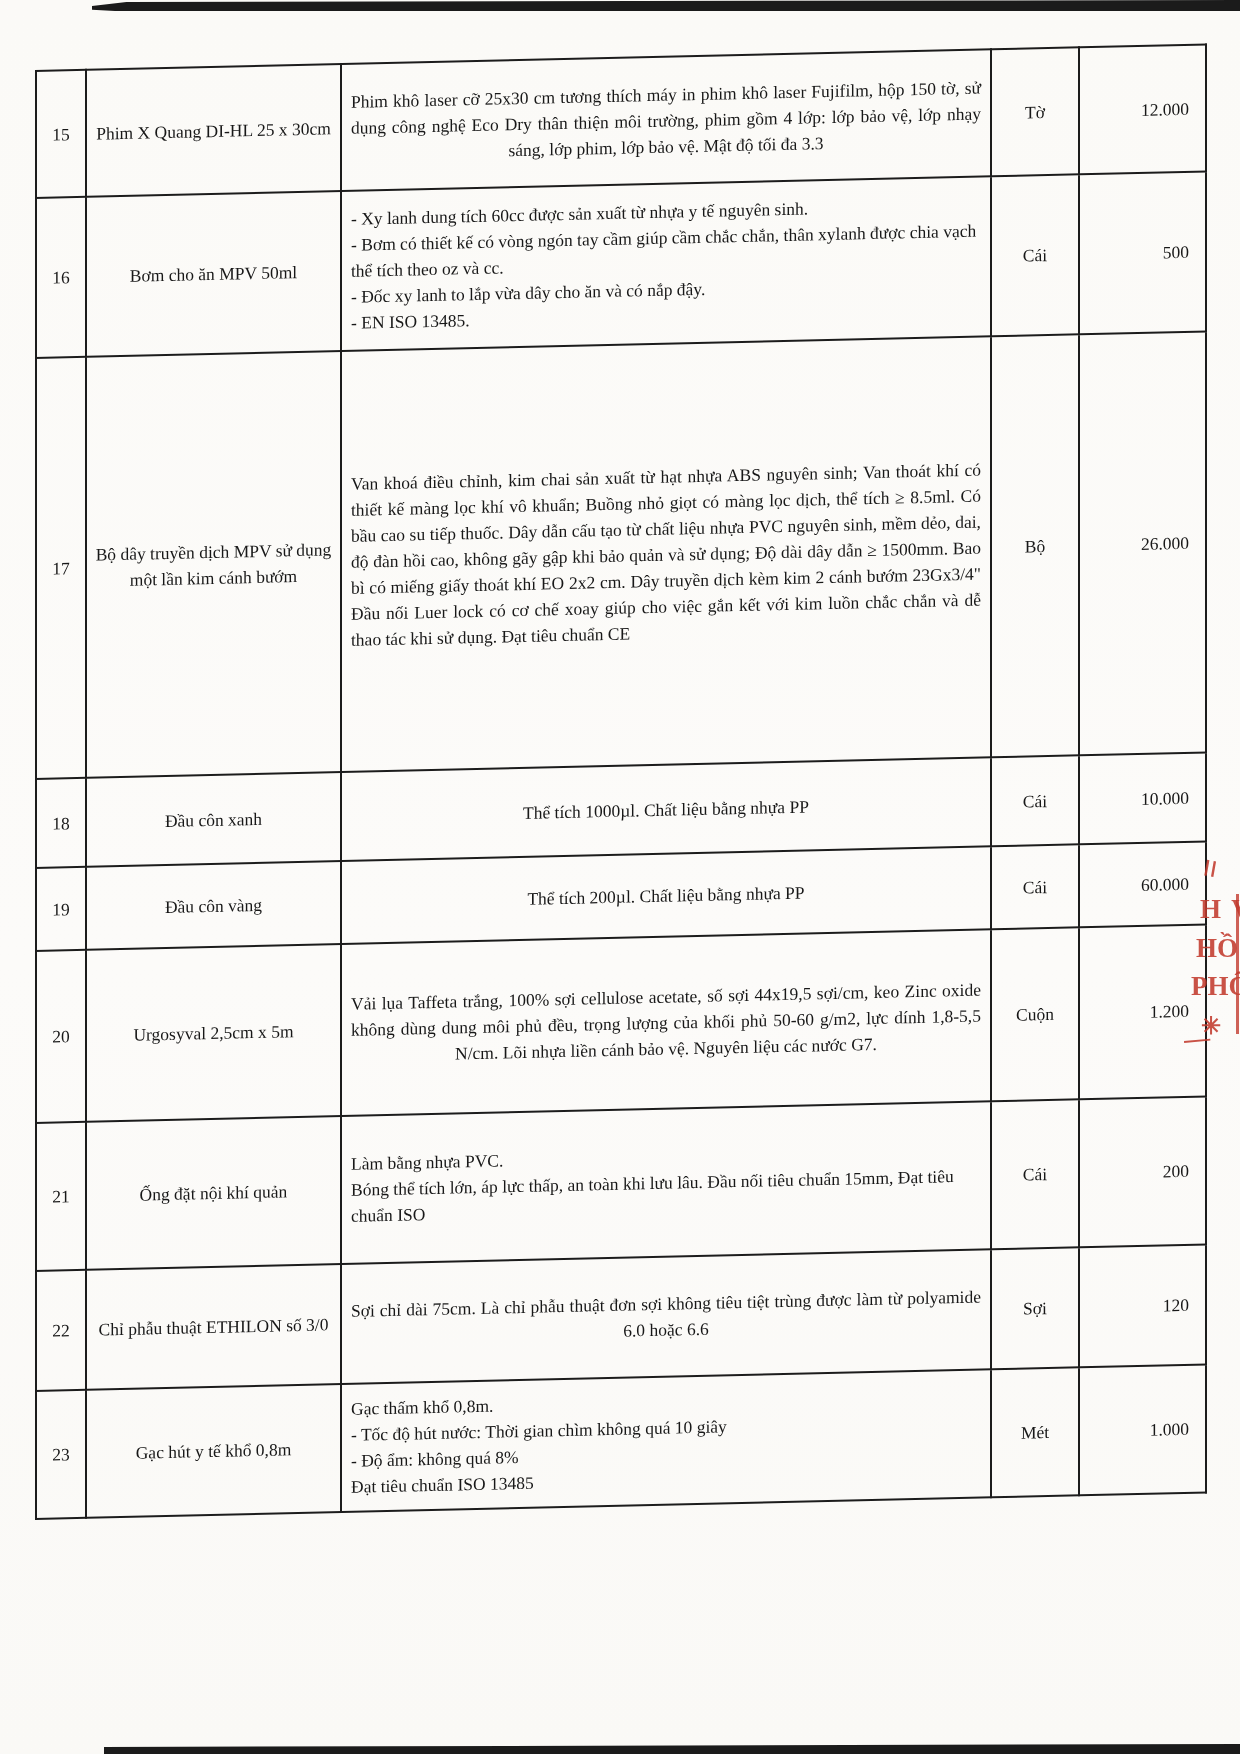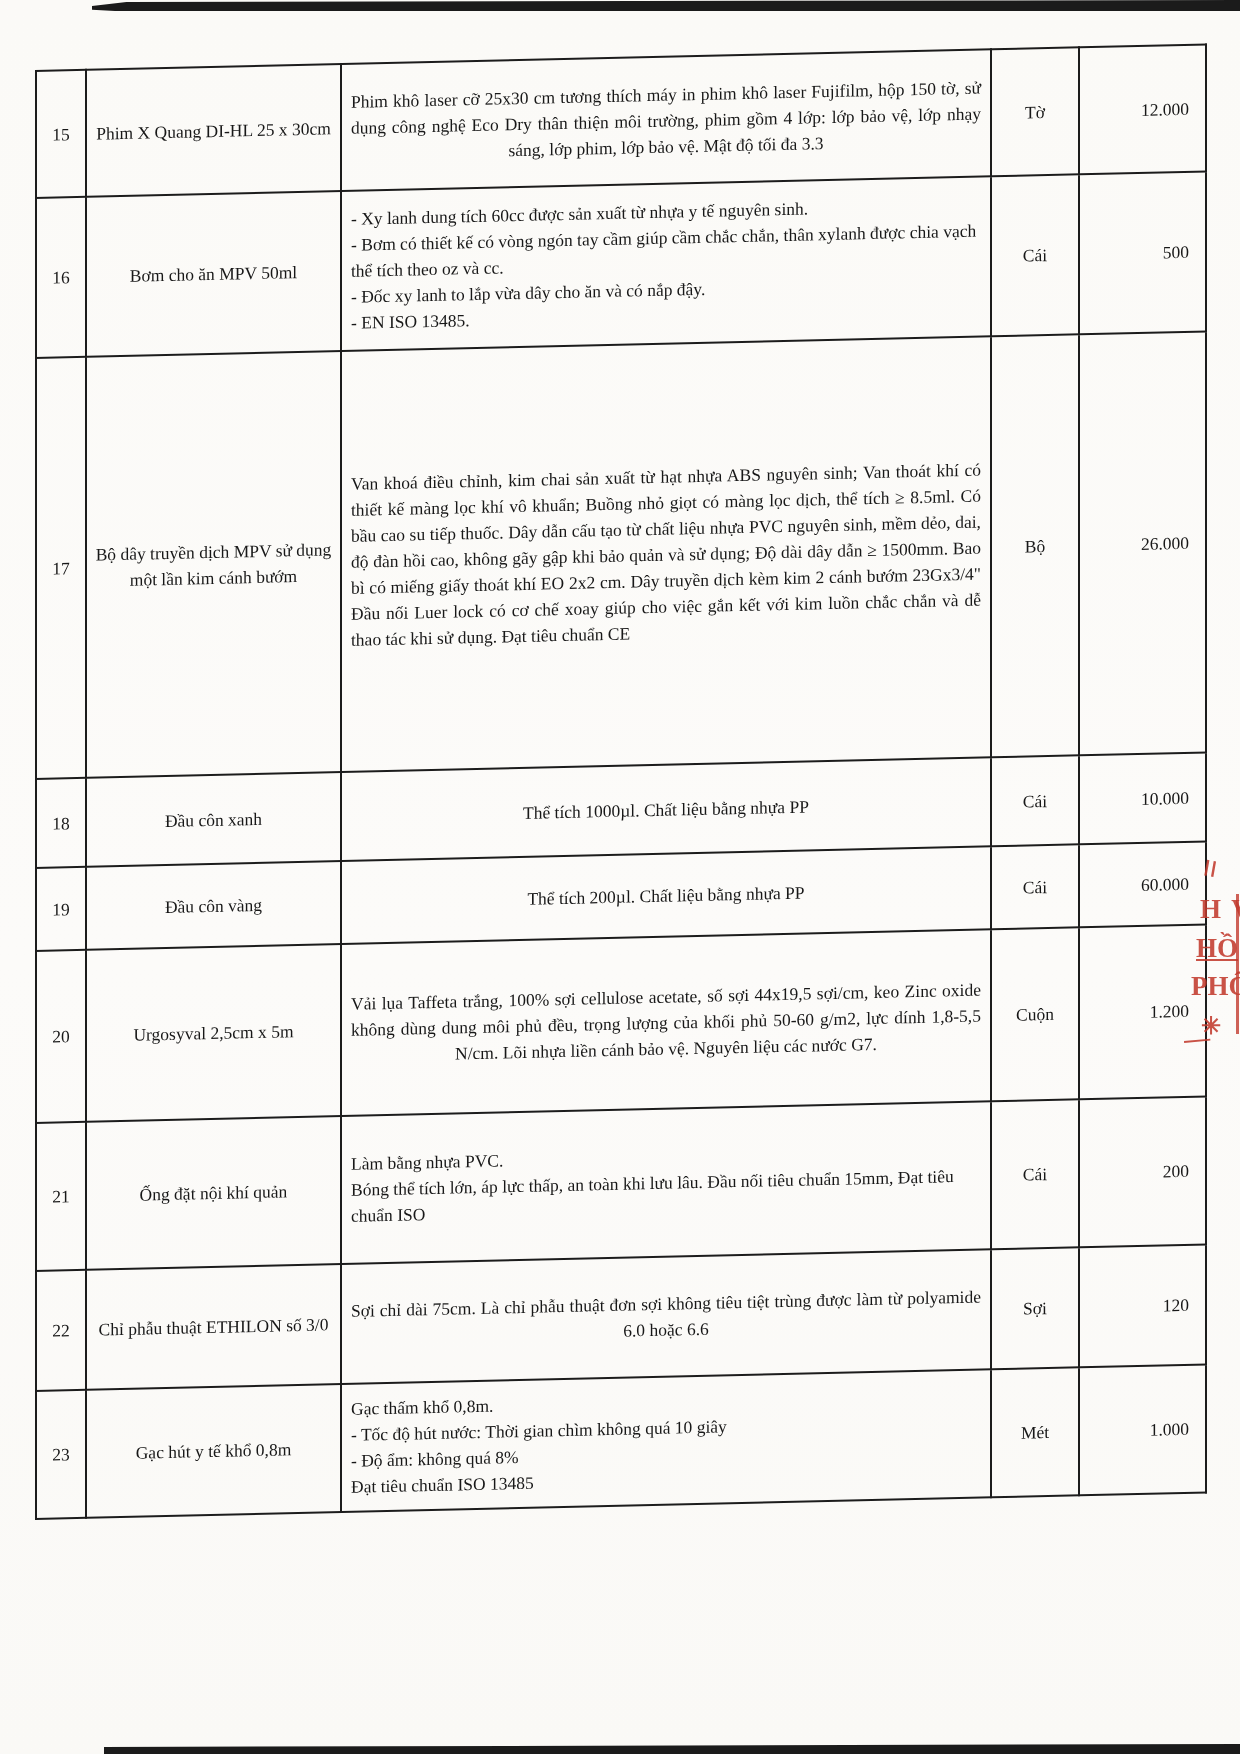--- a/index.html
+++ b/index.html
@@ -59,21 +59,21 @@
   .stamp-frag{
     position:absolute;
     color:#c23b2e;
     font-weight:bold;
     font-family:"Liberation Serif","DejaVu Serif",serif;
     opacity:.88;
     white-space:nowrap;
   }
   #frag-mark{left:1202px;top:848px;font-size:34px;transform:rotate(100deg);letter-spacing:-3px;}
   #frag-line1{left:1200px;top:894px;font-size:27px;letter-spacing:2px;}
-  #frag-line2{left:1196px;top:933px;font-size:27px;text-decoration:underline;}
+  #frag-line2{left:1196px;top:933px;font-size:27px;}
   #frag-line3{left:1191px;top:971px;font-size:27px;}
   #frag-star{left:1201px;top:1012px;font-size:24px;}
   #frag-dash{left:1184px;top:1024px;font-size:26px;transform:rotate(-5deg);}
   .stamp-line{
     position:absolute;
     left:1236px;top:894px;width:3px;height:140px;
     background:#c23b2e;opacity:.8;
   }
 </style>
 </head>

